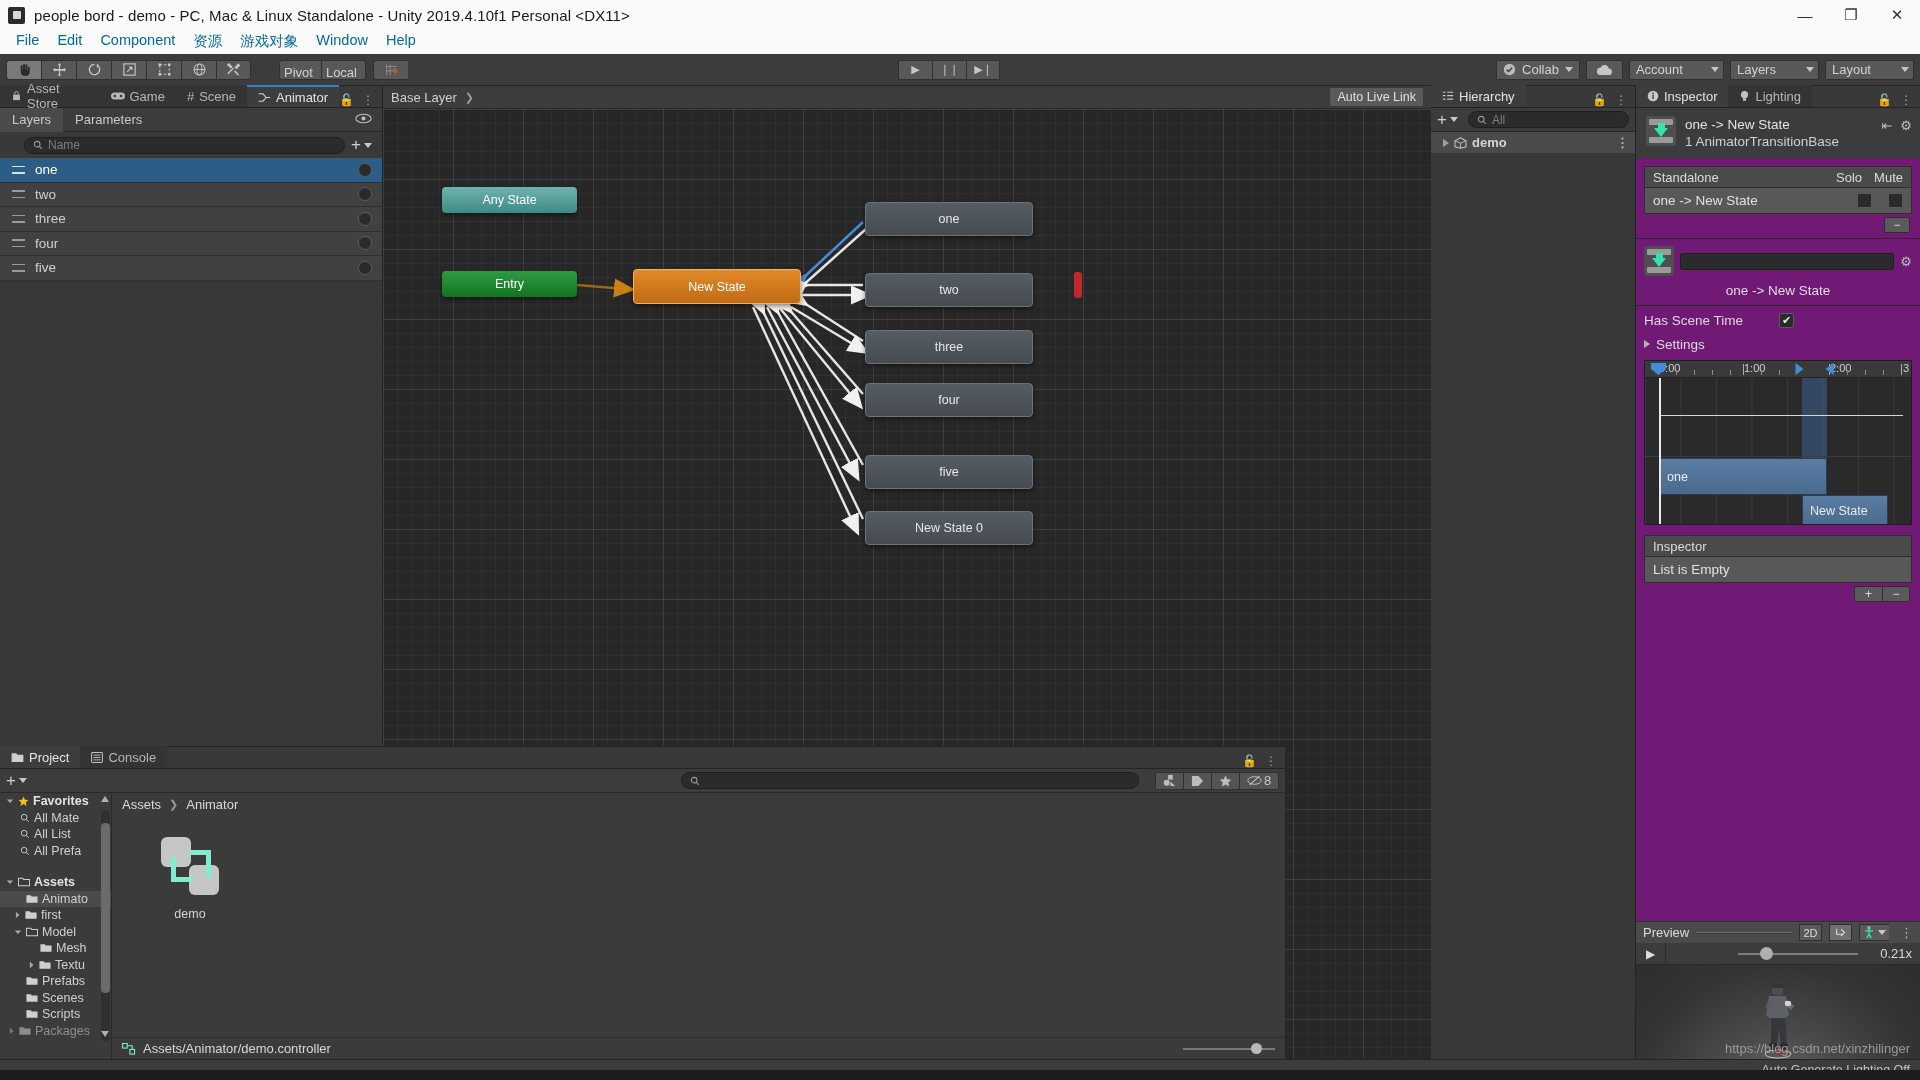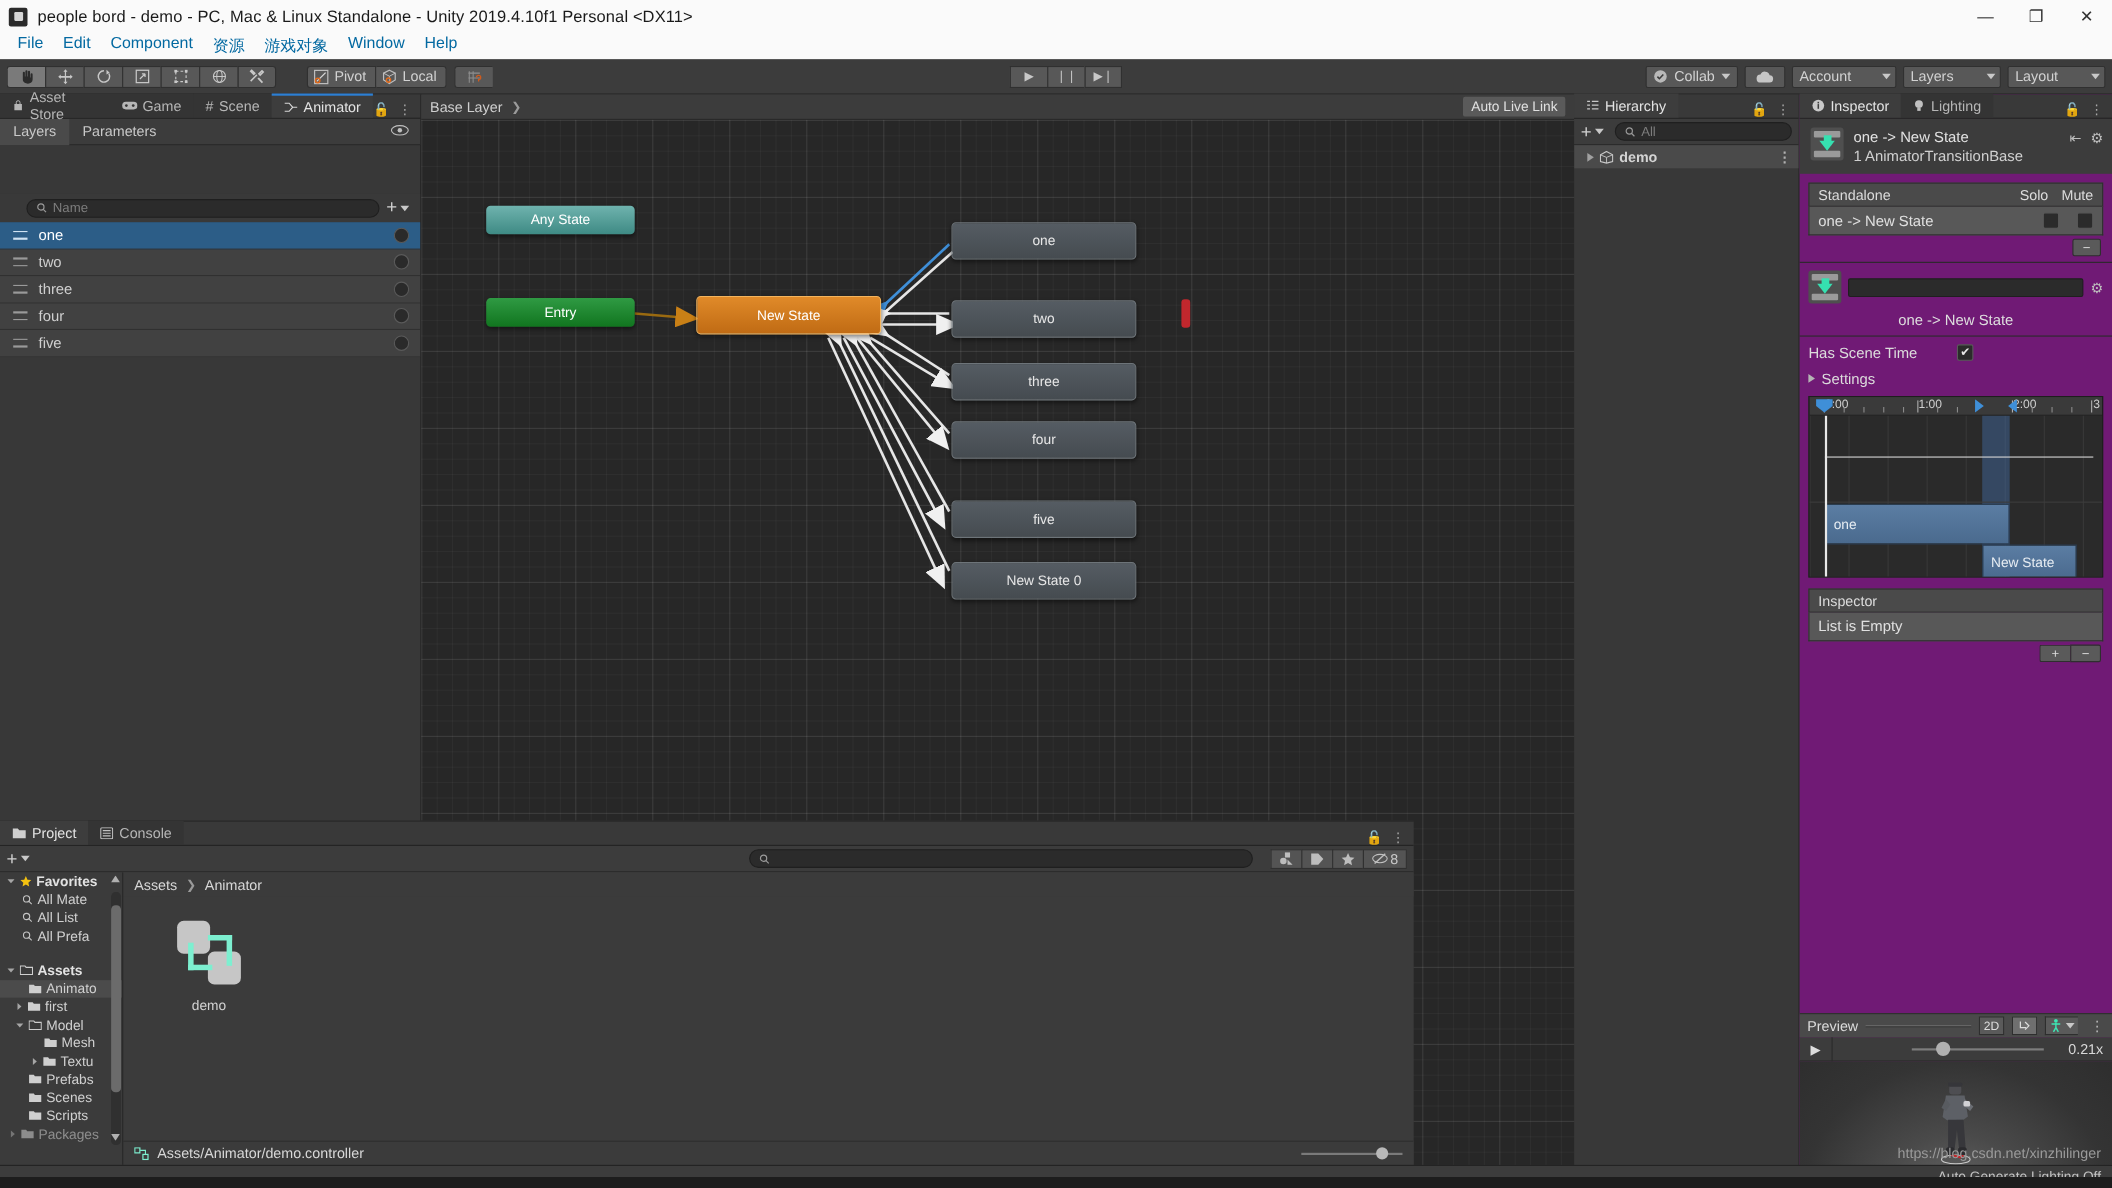--- a/index.html
+++ b/index.html
@@ -21,21 +21,21 @@
   
   #toolbar{height:32px;background:#3c3c3c;border-bottom:1px solid #232323;display:flex;align-items:center;padding:0 6px;}
   .tgroup{display:flex;align-items:center;}
   .tbtn{height:20px;min-width:35px;background:#585858;border:1px solid #303030;border-right:none;
         display:flex;align-items:center;justify-content:center;color:#c8c8c8;font-size:12px;}
   .tbtn:last-child{border-right:1px solid #303030;}
   .tbtn.on{background:#7a7a7a;}
   .tbtn.r{border-radius:0 3px 3px 0;}
   .tbtn.l{border-radius:3px 0 0 3px;}
   .pivbtn{height:20px;background:#585858;border:1px solid #303030;display:flex;align-items:center;padding:0 8px 0 4px;
-          gap:4px;color:#d2d2d2;font-size:13px;}
+          gap:4px;color:#d2d2d2;font-size:13px;flex-direction:column;}
   .spacer{flex:1;}
   .playgrp{display:flex;}
   .playbtn{width:34px;height:20px;background:#585858;border:1px solid #303030;border-right:none;display:flex;align-items:center;justify-content:center;color:#c8c8c8;font-size:11px;}
   .playbtn:last-child{border-right:1px solid #303030;}
   .drop{height:20px;background:#585858;border:1px solid #303030;border-radius:2px;display:flex;align-items:center;
         padding:0 6px;gap:6px;color:#d2d2d2;font-size:13px;margin-left:6px;}
   .caret{width:0;height:0;border-left:4px solid transparent;border-right:4px solid transparent;border-top:5px solid #c8c8c8;}
 
   
   #body{display:flex;height:calc(1080px - 30px - 24px - 32px);}
@@ -47,21 +47,21 @@
   .ptab.active{background:#3d3d3d;color:#e3e3e3;}
   .ptab.active.blue{border-top:2px solid #2c7fd4;}
   .tabicons{margin-left:auto;display:flex;gap:8px;padding-right:8px;align-items:center;color:#a9a9a9;font-size:12px;}
 
   
   #leftcol{width:383px;background:#383838;border-right:1px solid #232323;}
   #layersbar{height:24px;background:#3c3c3c;display:flex;align-items:center;border-bottom:1px solid #2a2a2a;}
   .lptab{height:24px;padding:0 12px;display:flex;align-items:center;font-size:13px;color:#c9c9c9;}
   .lptab.sel{background:#4a4a4a;}
   .eye{margin-left:auto;padding-right:10px;color:#c0c0c0;font-size:13px;}
-  #searchrow{height:26px;background:#393939;display:flex;align-items:center;padding:0 6px;gap:6px;margin-top:44px;}
+  #searchrow{height:26px;background:#393939;display:flex;align-items:center;padding:0 6px;gap:6px;}
   .srchbox{flex:1;height:17px;background:#2b2b2b;border:1px solid #1f1f1f;border-radius:9px;display:flex;align-items:center;
            padding:0 8px;gap:5px;color:#7d7d7d;font-size:12px;margin-left:18px;}
   .plusdrop{display:flex;align-items:center;gap:3px;color:#d0d0d0;font-size:17px;padding-right:4px;}
   .layerlist{flex:0 0 auto;}
   .lrow{height:24.5px;display:flex;align-items:center;padding:0 10px 0 12px;border-bottom:1px solid #303030;background:#414141;font-size:13.5px;color:#cfcfcf;}
   .lrow.sel{background:#2c5d87;color:#fff;}
   .lrow .grip{width:13px;height:8px;margin-right:10px;display:flex;flex-direction:column;justify-content:space-between;}
   .lrow .grip i{display:block;height:1.5px;background:#9a9a9a;}
   .lrow.sel .grip i{background:#cfe2f2;}
   .lrow .knob{margin-left:auto;width:14px;height:14px;border-radius:50%;background:#2a2a2a;border:1px solid #5a5a5a;}

